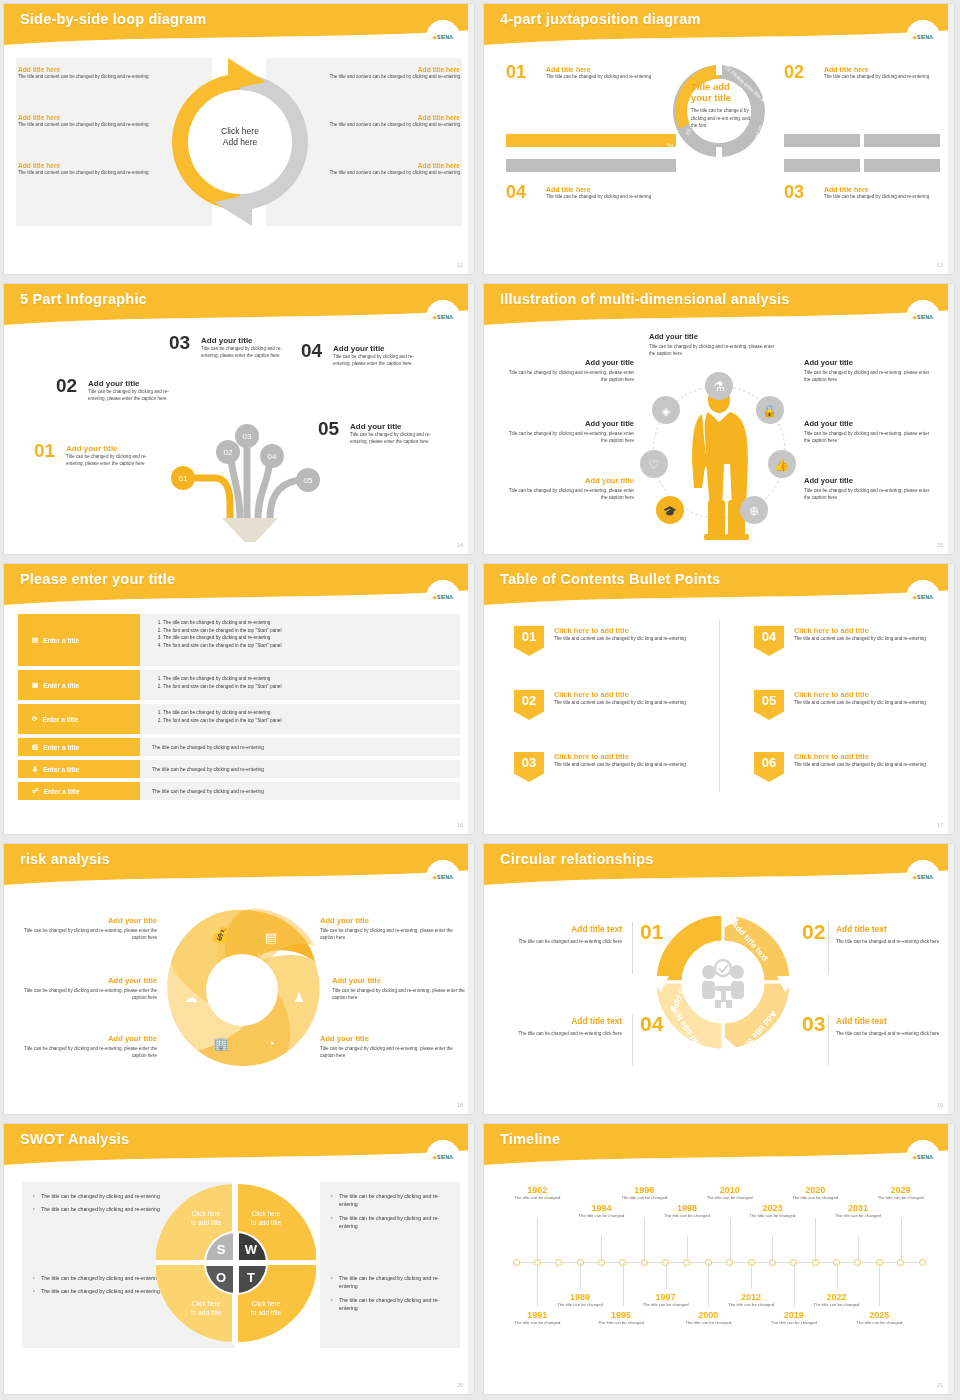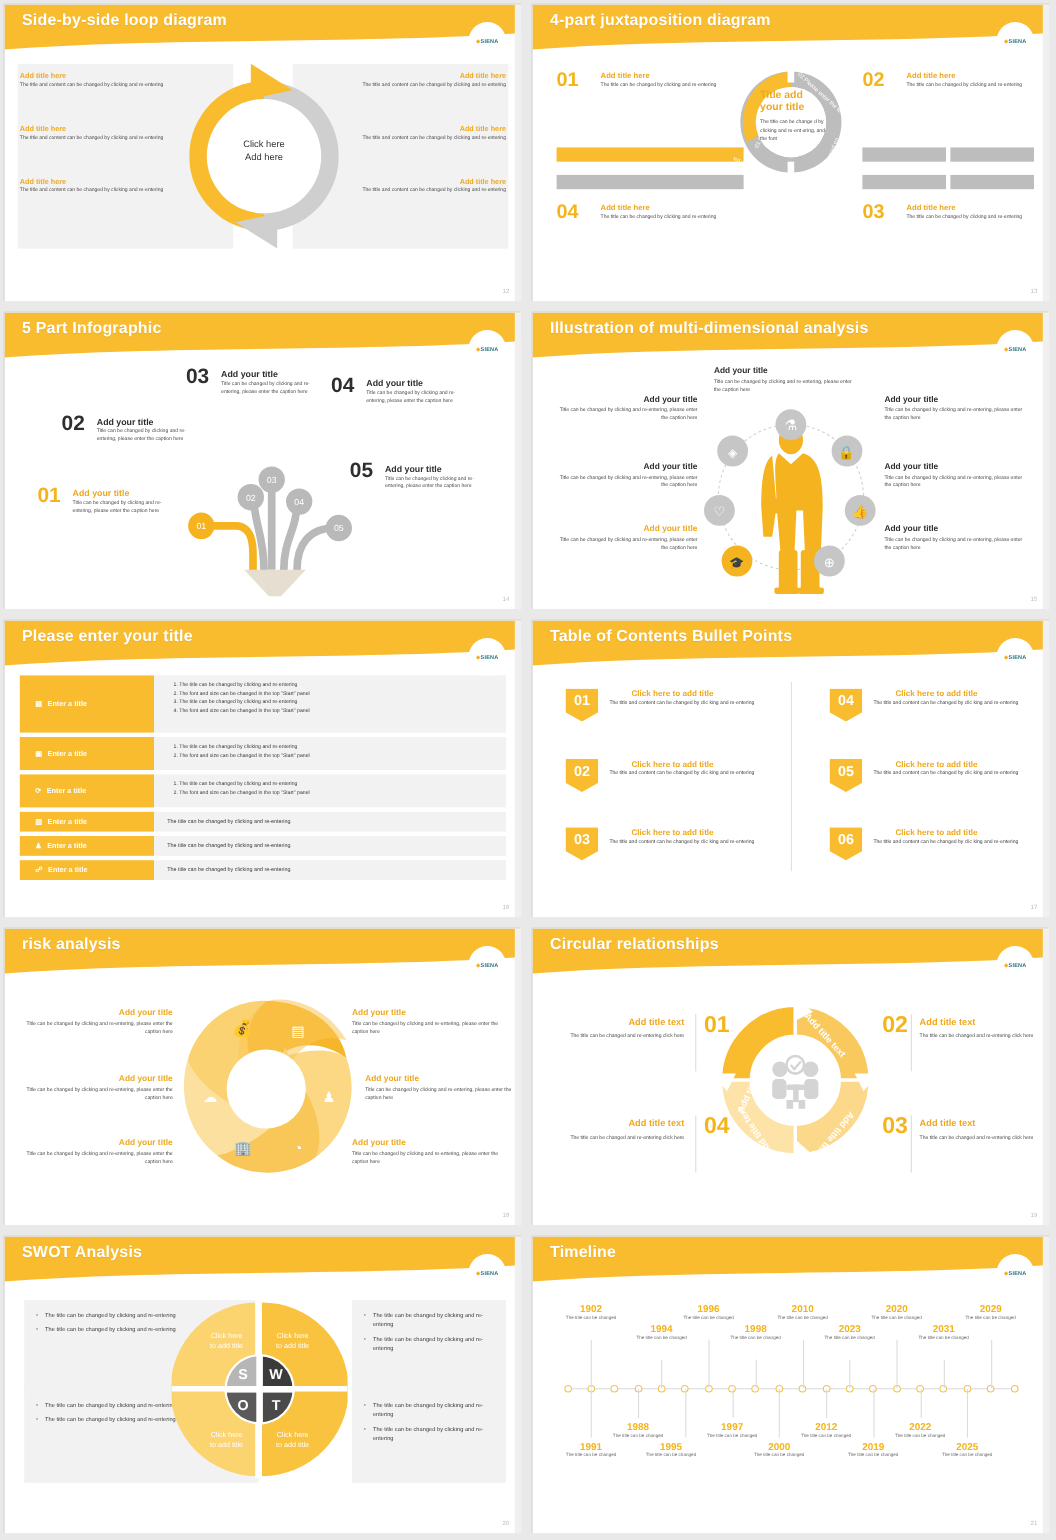--- a/index.html
+++ b/index.html
@@ -50,21 +50,21 @@
   .s5 .row { position:absolute; left:14px; width:442px; display:flex; }
   .s5 .lab { width:122px; background:#f8bc2e; color:#fff; display:flex; align-items:center; gap:5px; padding-left:14px; font-size:6.6px; font-weight:bold; }
   .s5 .bod { flex:1; background:#f2f2f2; padding:5px 0 5px 12px; }
   .s5 .bod li { font-size:4.7px; color:#3b3b3b; line-height:1.62; margin-left:11px; }
   .s5 .bod p { font-size:4.9px; color:#3b3b3b; }
 
   
   .s6 .toc { position:absolute; width:200px; }
   .s6 .badge { position:absolute; left:0; top:0; width:30px; height:30px; background:#f8bc2e; color:#fff; font-size:13px; font-weight:bold; display:flex; align-items:flex-start; justify-content:center; padding-top:3px; clip-path:polygon(0 0,100% 0,100% 72%,50% 100%,0 72%); }
   .s6 .tt { position:absolute; left:40px; top:0; width:160px; }
-  .s6 .tt b { font-size:7.4px; color:#f0a81e; display:block; margin-bottom:1px;margin-left:20px; }
+  .s6 .tt b { font-size:7.4px; color:#f0a81e; display:block; margin-bottom:1px; }
   .s6 .tt span { font-size:4.6px; color:#444; line-height:1.5; display:block; }
   .s6 .vline { position:absolute; left:235px; top:56px; width:1px; height:172px; background:#e0e0e0; }
 
   
   .s7 .c { position:absolute; width:135px; }
   .s7 .c.l { text-align:right; } .s7 .c.r { text-align:left; }
   .s7 h4 { font-size:7.6px; font-weight:bold; color:#f0a81e; margin-bottom:2px; }
 
   
   .s8 .c { position:absolute; width:126px; }
@@ -777,30 +777,30 @@
             <b>1991</b>
             <span>The title can be changed</span>
           </div>
           <div class="stem" style="left: 53.3684px; height: 44px; top: 94px;"></div>
           <div class="ev" style="left: 27.3684px; top: 61px;">
             <b>1902</b>
             <span>The title can be changed</span>
           </div>
           <div class="stem" style="left: 96.1053px; height: 26px; top: 139px;"></div>
           <div class="ev" style="left: 70.1053px; top: 168px;">
-            <b>1988</b>
+            <b>1989</b>
             <span>The title can be changed</span>
           </div>
           <div class="stem" style="left: 117.474px; height: 26px; top: 112px;"></div>
           <div class="ev" style="left: 91.4737px; top: 79px;">
             <b>1994</b>
             <span>The title can be changed</span>
           </div>
           <div class="stem" style="left: 138.842px; height: 44px; top: 139px;"></div>
-          <div class="ev" style="left: 100px; top: 186px;">
+          <div class="ev" style="left: 111px; top: 186px;">
             <b>1995</b>
             <span>The title can be changed</span>
           </div>
           <div class="stem" style="left: 160.211px; height: 44px; top: 94px;"></div>
           <div class="ev" style="left: 134.211px; top: 61px;">
             <b>1996</b>
             <span>The title can be changed</span>
           </div>
           <div class="stem" style="left: 181.579px; height: 26px; top: 139px;"></div>
           <div class="ev" style="left: 155.579px; top: 168px;">

